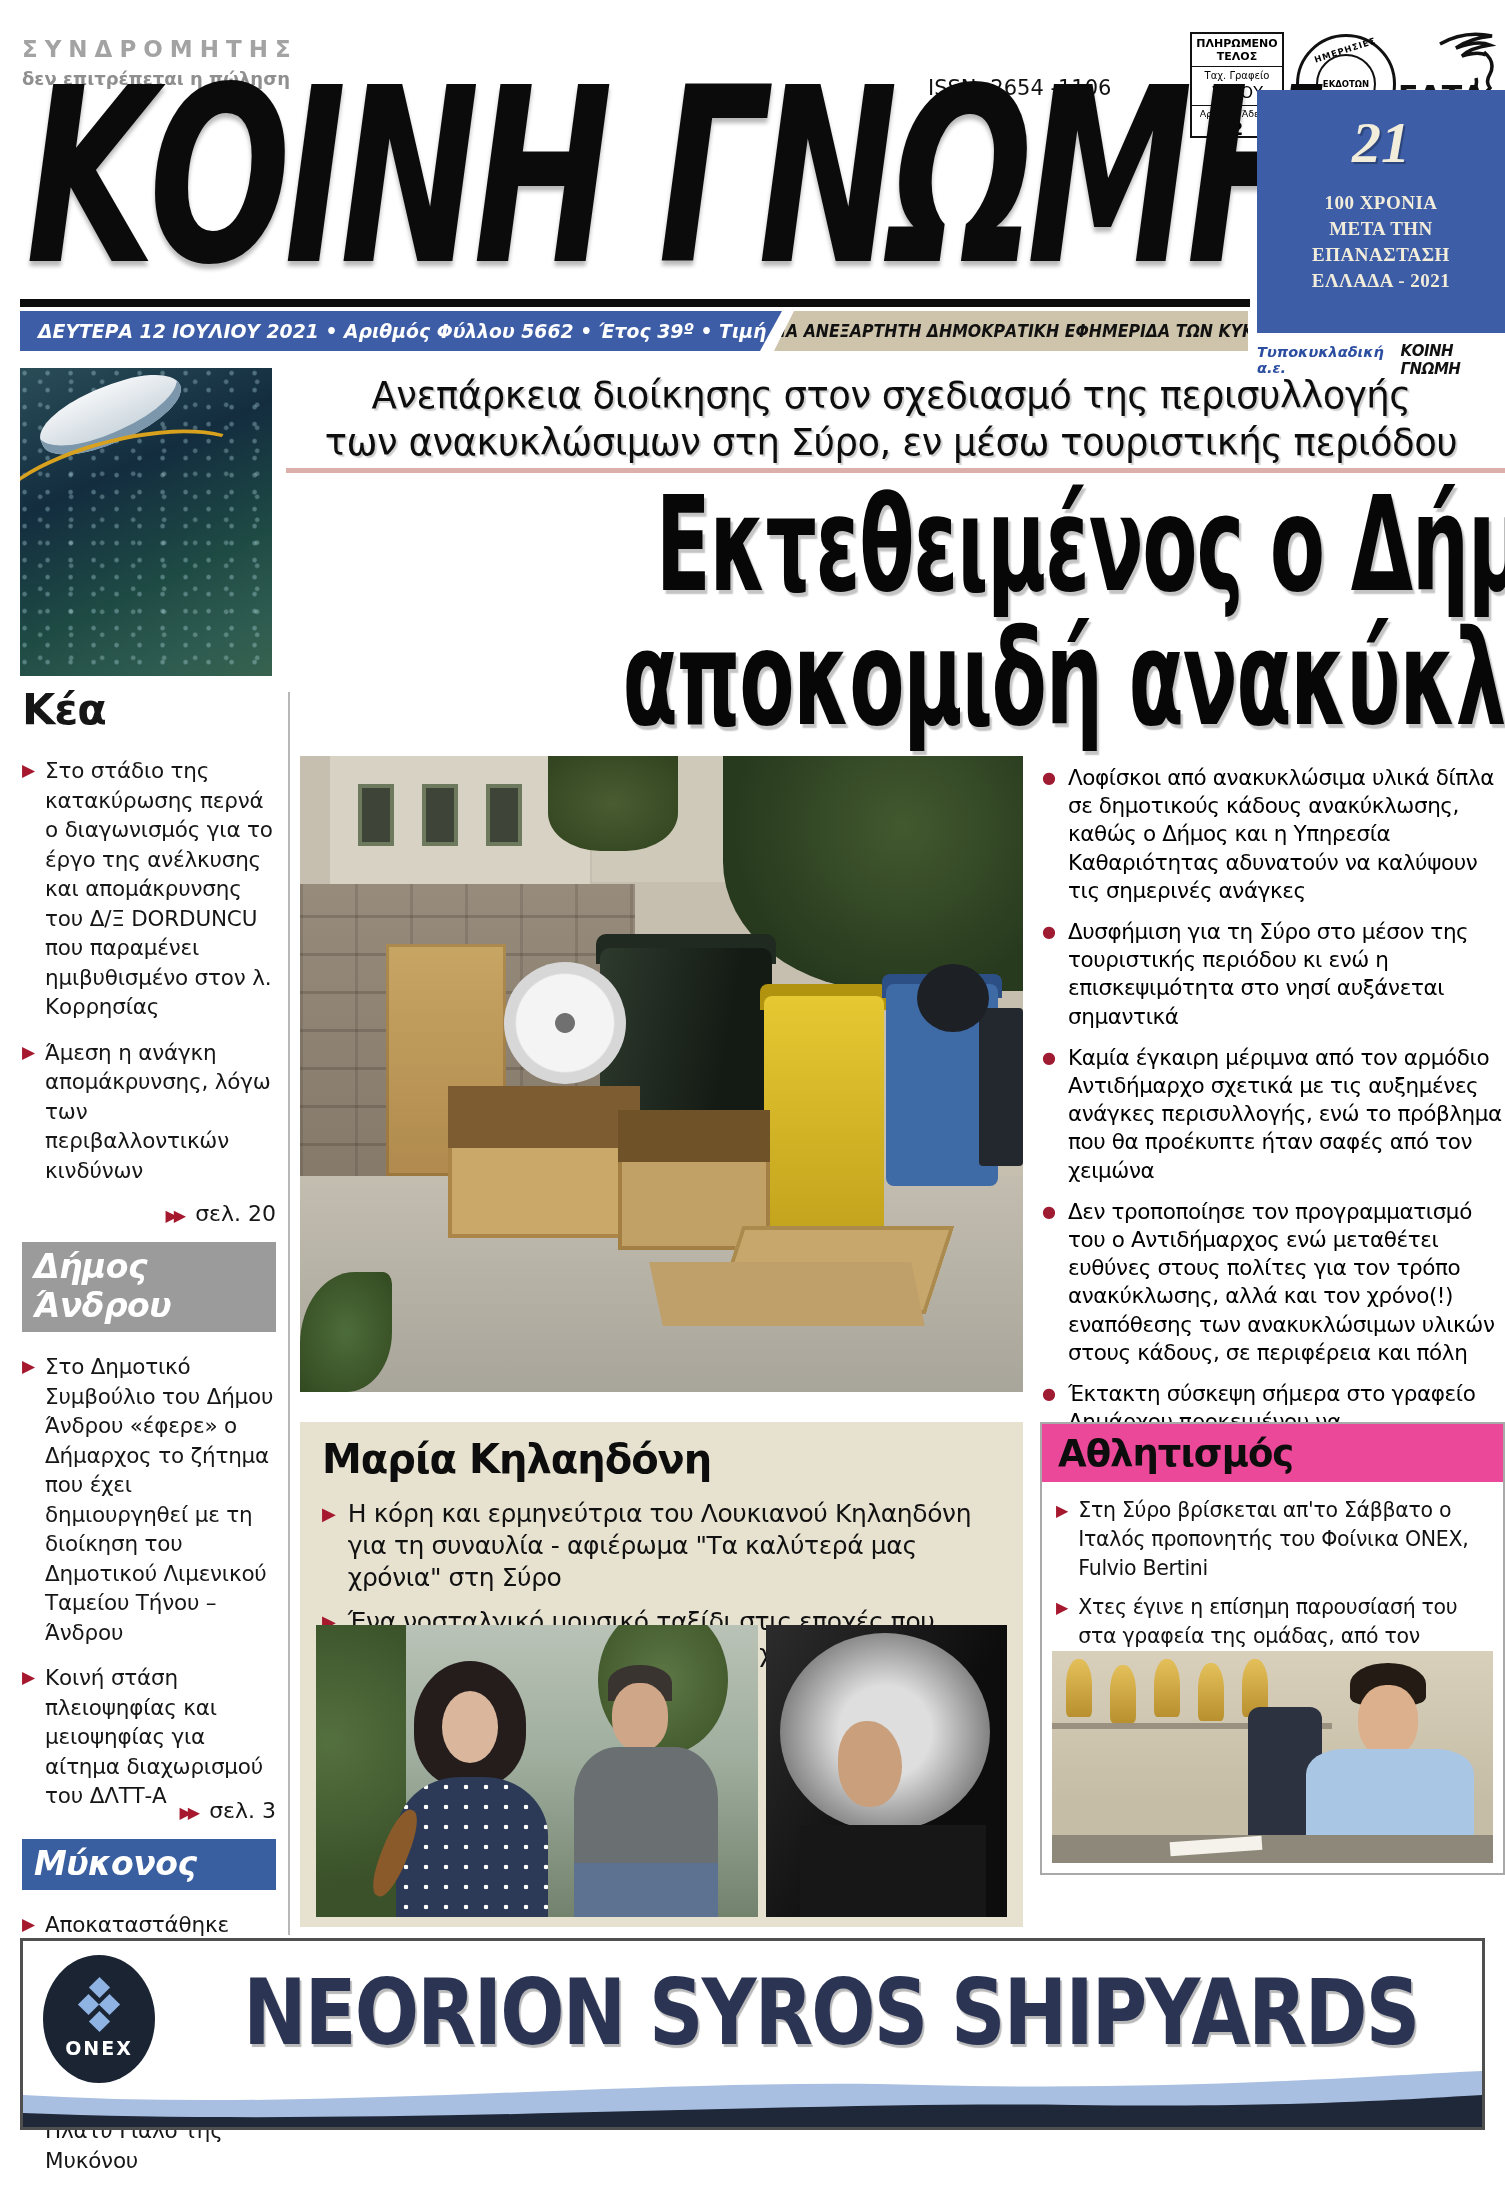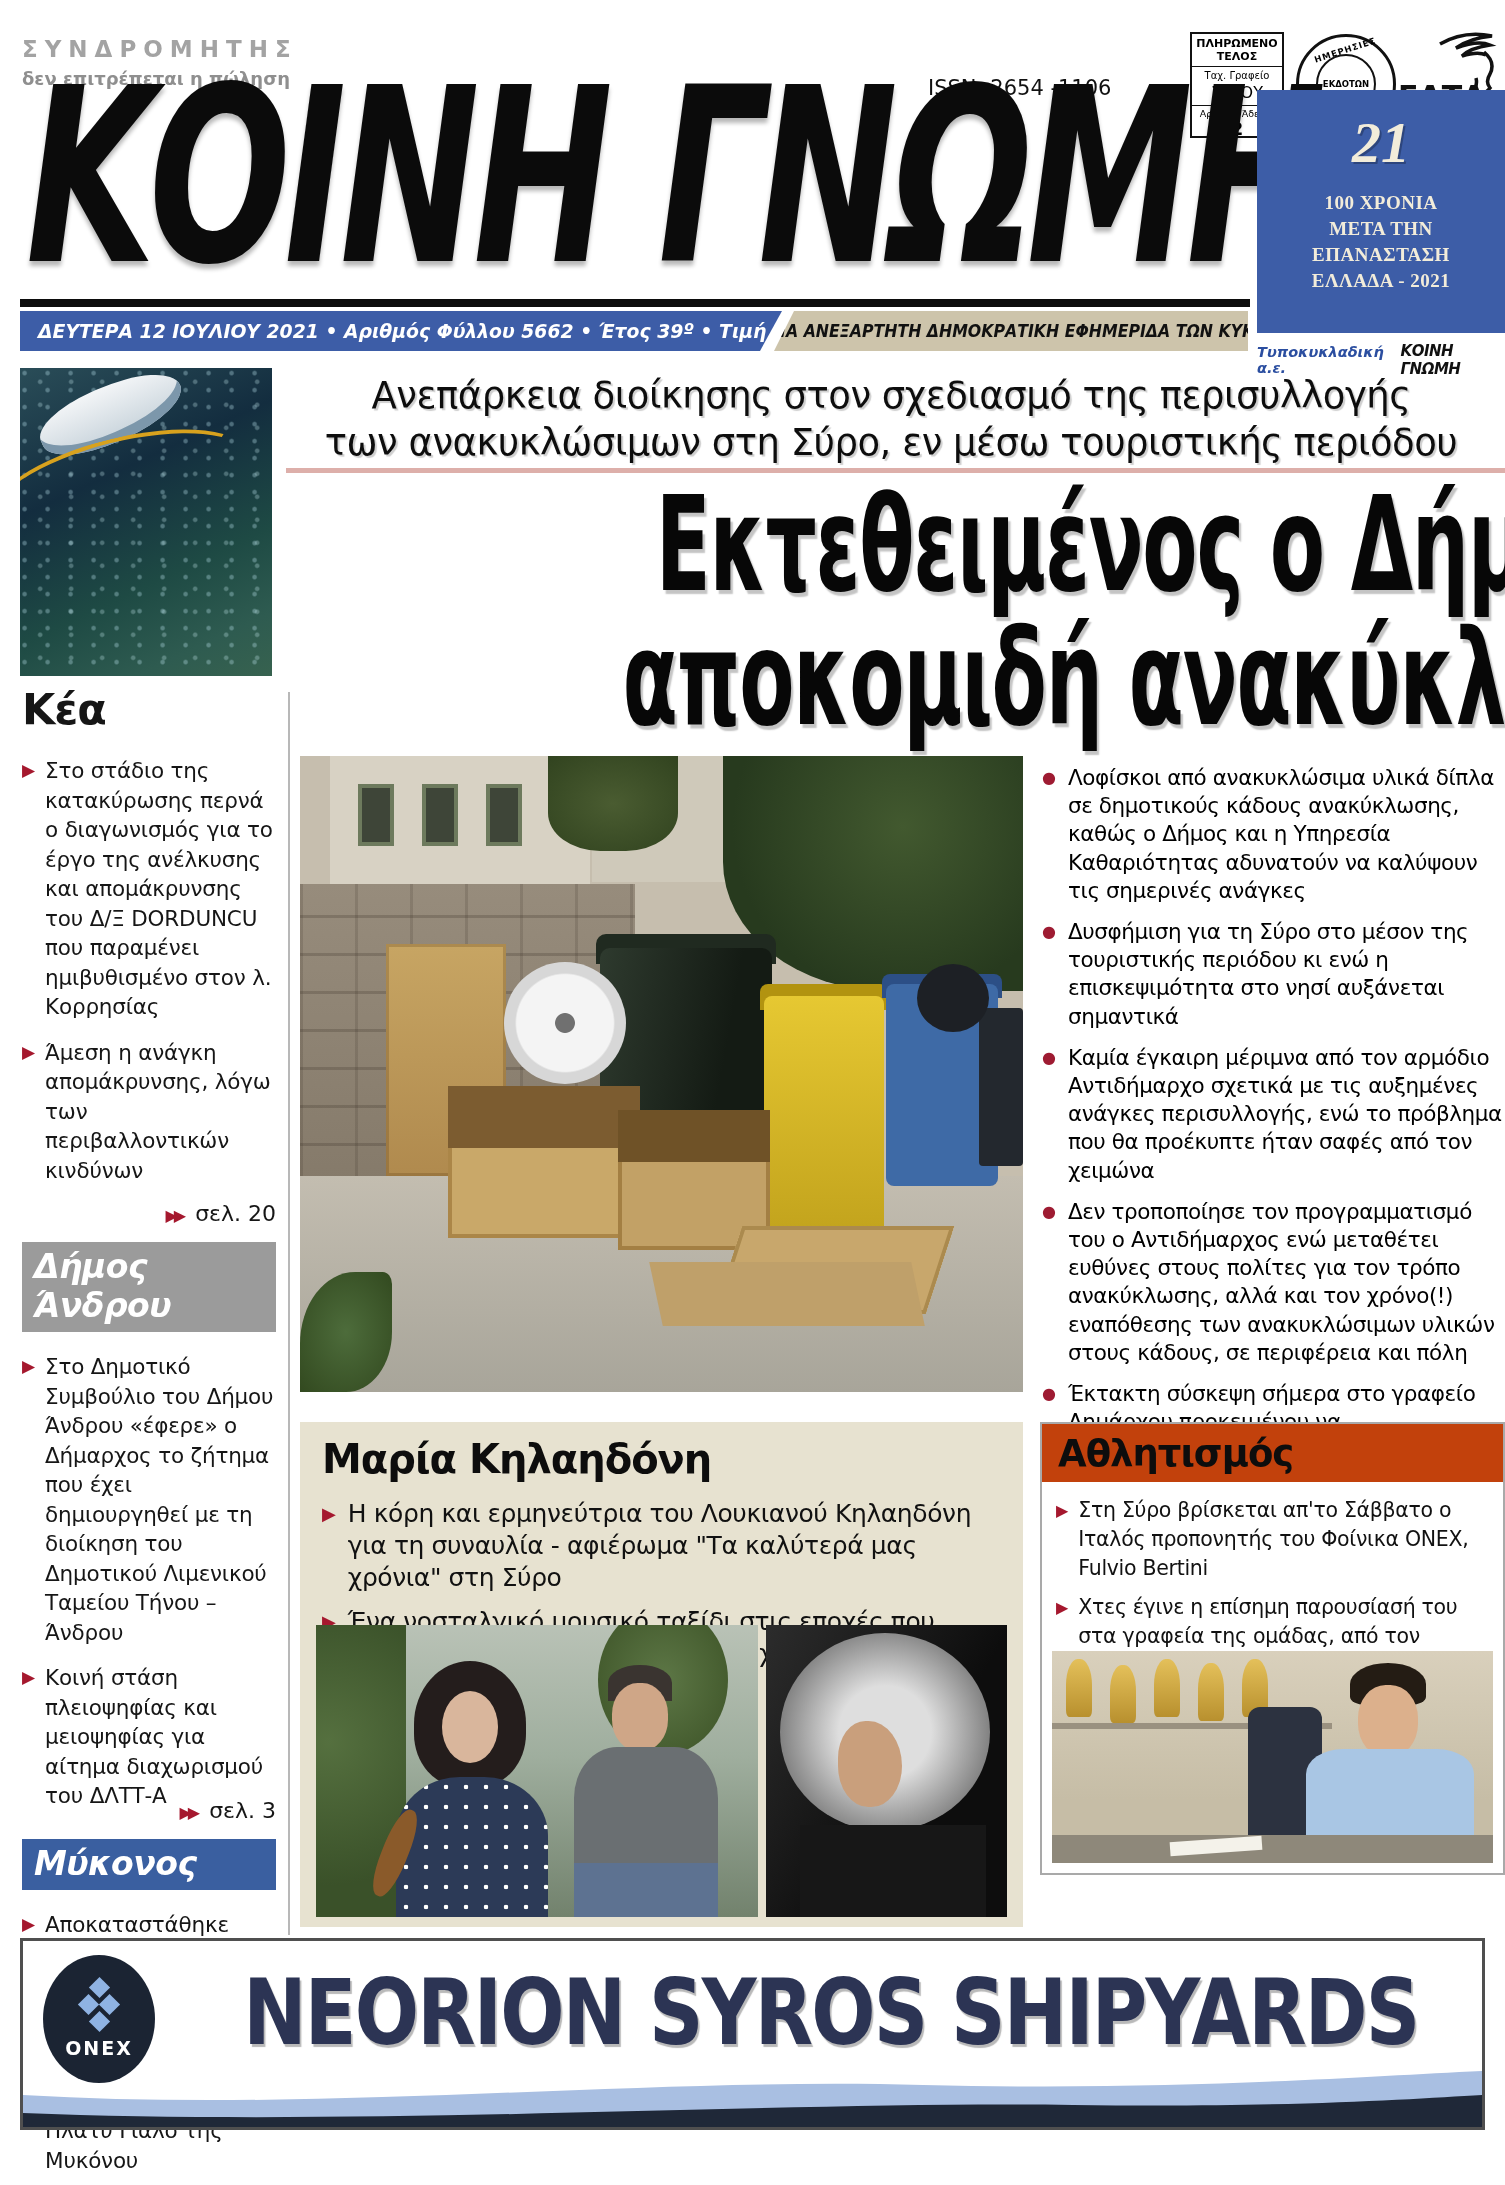--- a/index.html
+++ b/index.html
@@ -193,21 +193,21 @@
     background:linear-gradient(120deg,#2c2c2c,#0d0d0d 60%); }
   .p2-hair { left:14px; top:8px; width:210px; height:198px; border-radius:50%;
     background:radial-gradient(circle,#dedede 0 32%,#a3a3a3 58%,#6d6d6d 82%,rgba(60,60,60,0) 100%); }
   .p2-face { left:72px; top:96px; width:64px; height:86px; background:#c99f7c;
     border-radius:45% 55% 50% 50%; }
   .p2-body { left:34px; top:200px; width:186px; height:92px; background:#171717; }
 
   
   .sports { position:absolute; left:1040px; top:1422px; width:465px; height:453px; background:#fff;
     border:2px solid #a9a9a9; }
-  .sp-head { height:58px; background:#c2410c; display:flex; align-items:center; padding-left:16px;
+  .sp-head { height:58px; background:#ec4899; display:flex; align-items:center; padding-left:16px;
     font-size:37px; font-weight:bold; letter-spacing:-1px; color:#0d0d0d; }
   .sp-body { padding:14px 14px 0 14px; }
   .sp-item { display:flex; gap:10px; margin-bottom:10px; }
   .sp-tri { color:#a5182e; font-size:16px; line-height:29px; flex:none; }
   .sp-text { font-size:20.5px; line-height:29px; letter-spacing:-0.3px; color:#111; }
   .pullup31 { margin-top:-29px; margin-bottom:4px; }
   .ph3 { position:absolute; left:10px; right:10px; bottom:10px; height:212px; overflow:hidden;
     background:linear-gradient(#d9d0bc,#c6bda6 70%); }
   .p3-trophy { top:8px; width:26px; height:58px;
     background:linear-gradient(#e4c05a,#b8902e); border-radius:45% 45% 12% 12%; }

